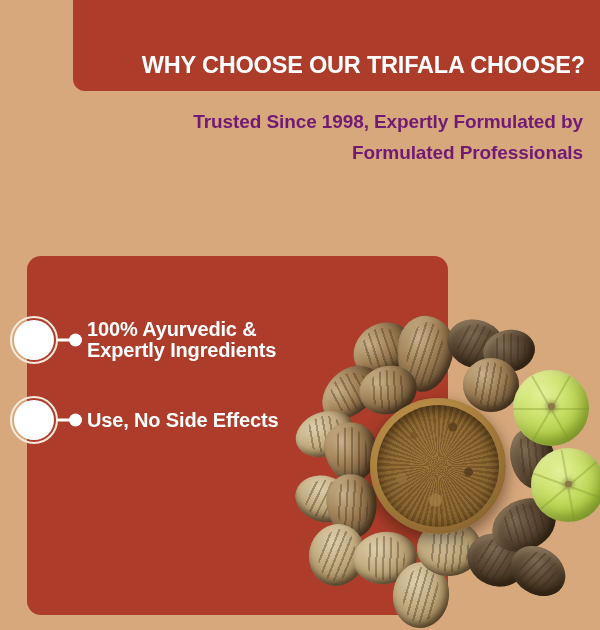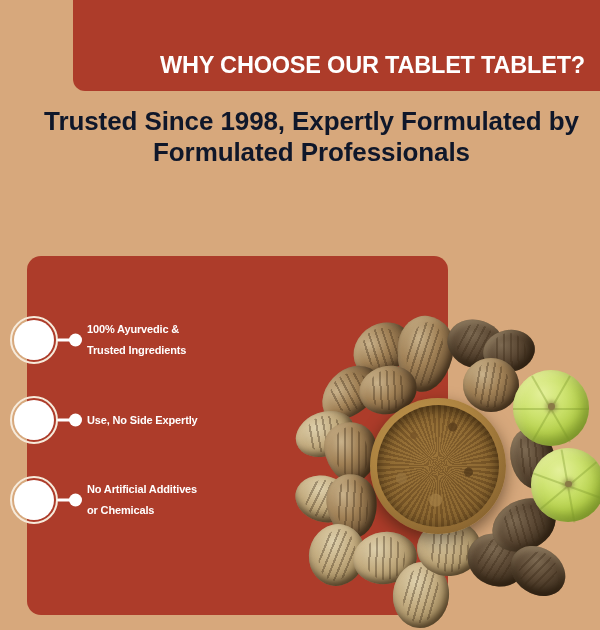--- a/index.html
+++ b/index.html
@@ -28,25 +28,25 @@
     font-weight:bold;
     letter-spacing:-0.2px;
     line-height:1;
     white-space:nowrap;
     text-align:right;
   }
 
   
   .subtitle{
     position:absolute;left:40px;top:106px;width:543px;
-    color:#0f172a;
-    font-size:26px;
+    color:#701a75;
+    font-size:19px;
     font-weight:bold;
     line-height:31px;
-    text-align:center;
+    text-align:right;
     letter-spacing:-0.1px;
   }
 
   
   .feature-panel{
     position:absolute;left:27px;top:256px;width:421px;height:359px;
     background:#ad3c2a;
     border-radius:14px;
   }
 
@@ -125,31 +125,31 @@
   .connector{
     position:absolute;left:57px;top:50%;transform:translateY(-50%);
     width:20px;height:3px;background:#ffffff;border-radius:2px;
   }
   .conn-dot{
     position:absolute;left:69px;top:50%;transform:translateY(-50%);
     width:13px;height:13px;background:#ffffff;border-radius:50%;
   }
   .bullet-text{
     position:absolute;left:87px;top:50%;transform:translateY(-50%);
-    color:#ffffff;font-size:11px;font-weight:bold;line-height:21px;
+    color:#ffffff;font-size:20px;font-weight:bold;line-height:21px;
     letter-spacing:-0.15px;width:215px;
   }
 </style>
 </head>
 <body>
 
 <div id="stage">
 
   <div class="header-banner">
-    <div class="header-title">WHY CHOOSE OUR TABLET TABLET?</div>
+    <div class="header-title">WHY CHOOSE OUR TRIFALA CHOOSE?</div>
   </div>
 
   <div class="subtitle">
     <div>Trusted Since 1998, Expertly Formulated by</div>
     <div>Formulated Professionals</div>
   </div>
 
   <div class="feature-panel"></div>
 
   <div class="product-photo">
@@ -238,44 +238,32 @@
 
     <div class="bullet-row">
       <div class="marker">
         <div class="ring-outer"></div>
         <div class="ring-inner"></div>
       </div>
       <div class="connector"></div>
       <div class="conn-dot"></div>
       <div class="bullet-text">
         <div>100% Ayurvedic &amp;</div>
-        <div>Trusted Ingredients</div>
+        <div>Expertly Ingredients</div>
       </div>
     </div>
 
     <div class="bullet-row">
       <div class="marker">
         <div class="ring-outer"></div>
         <div class="ring-inner"></div>
       </div>
       <div class="connector"></div>
       <div class="conn-dot"></div>
       <div class="bullet-text">
-        <div>Use, No Side Expertly</div>
-      </div>
-    </div>
-
-    <div class="bullet-row">
-      <div class="marker">
-        <div class="ring-outer"></div>
-        <div class="ring-inner"></div>
-      </div>
-      <div class="connector"></div>
-      <div class="conn-dot"></div>
-      <div class="bullet-text">
-        <div>No Artificial Additives</div>
-        <div>or Chemicals</div>
-      </div>
-    </div>
+        <div>Use, No Side Effects</div>
+      </div>
+    </div>
+
 
 
   </div>
 </div>
 
 </body></html>

